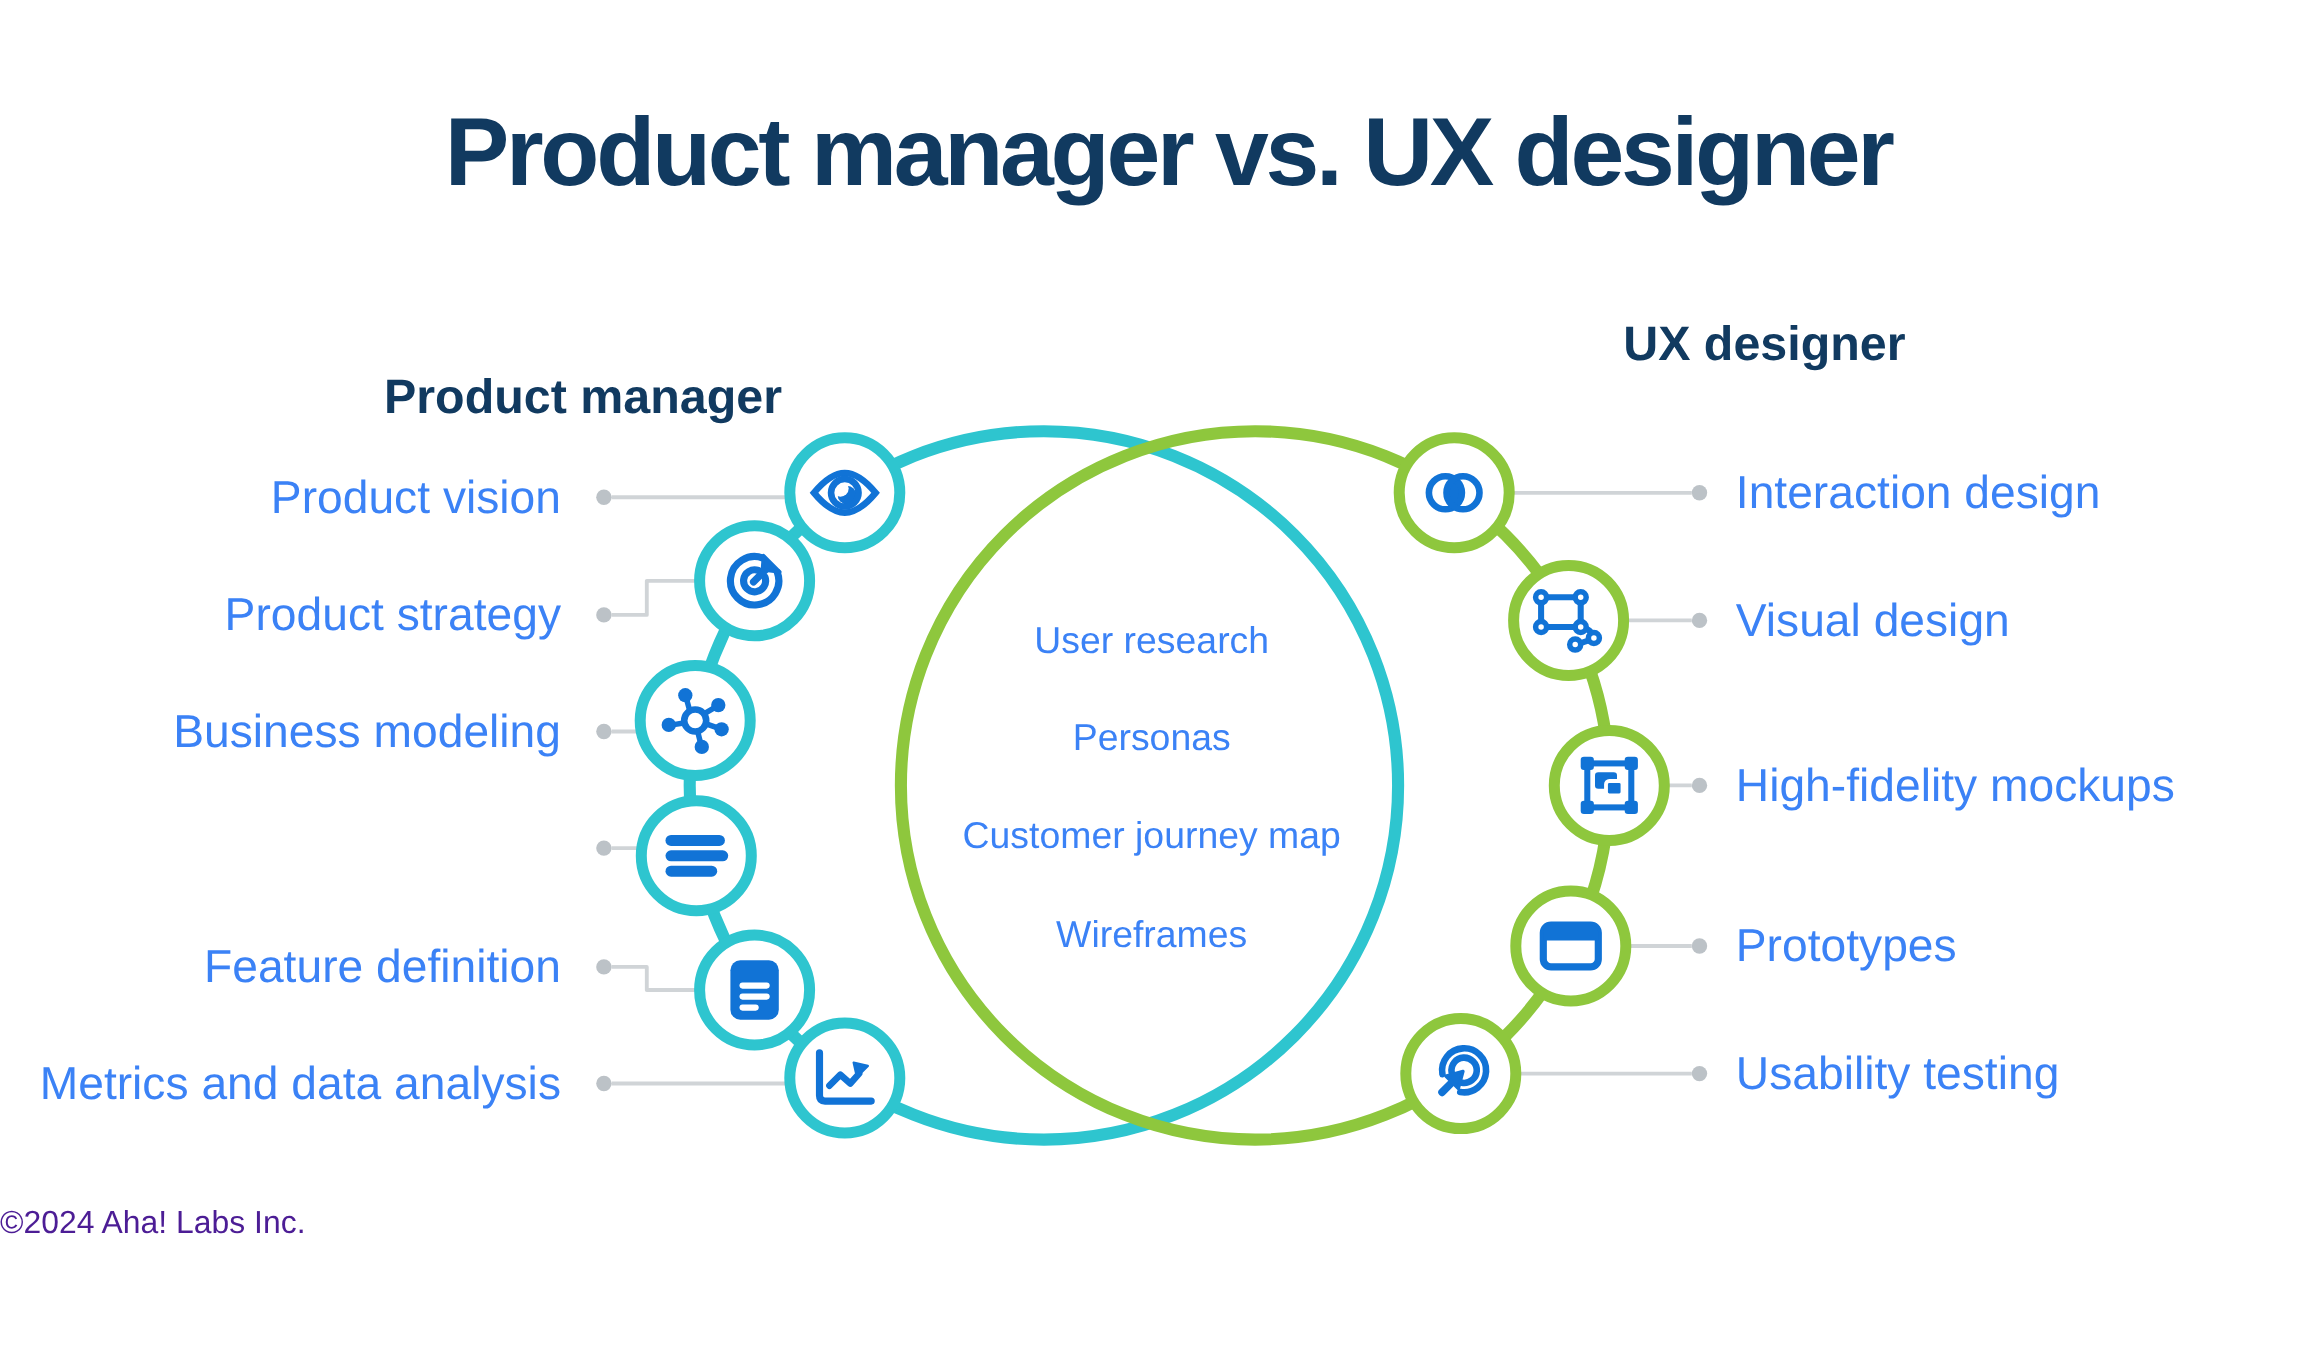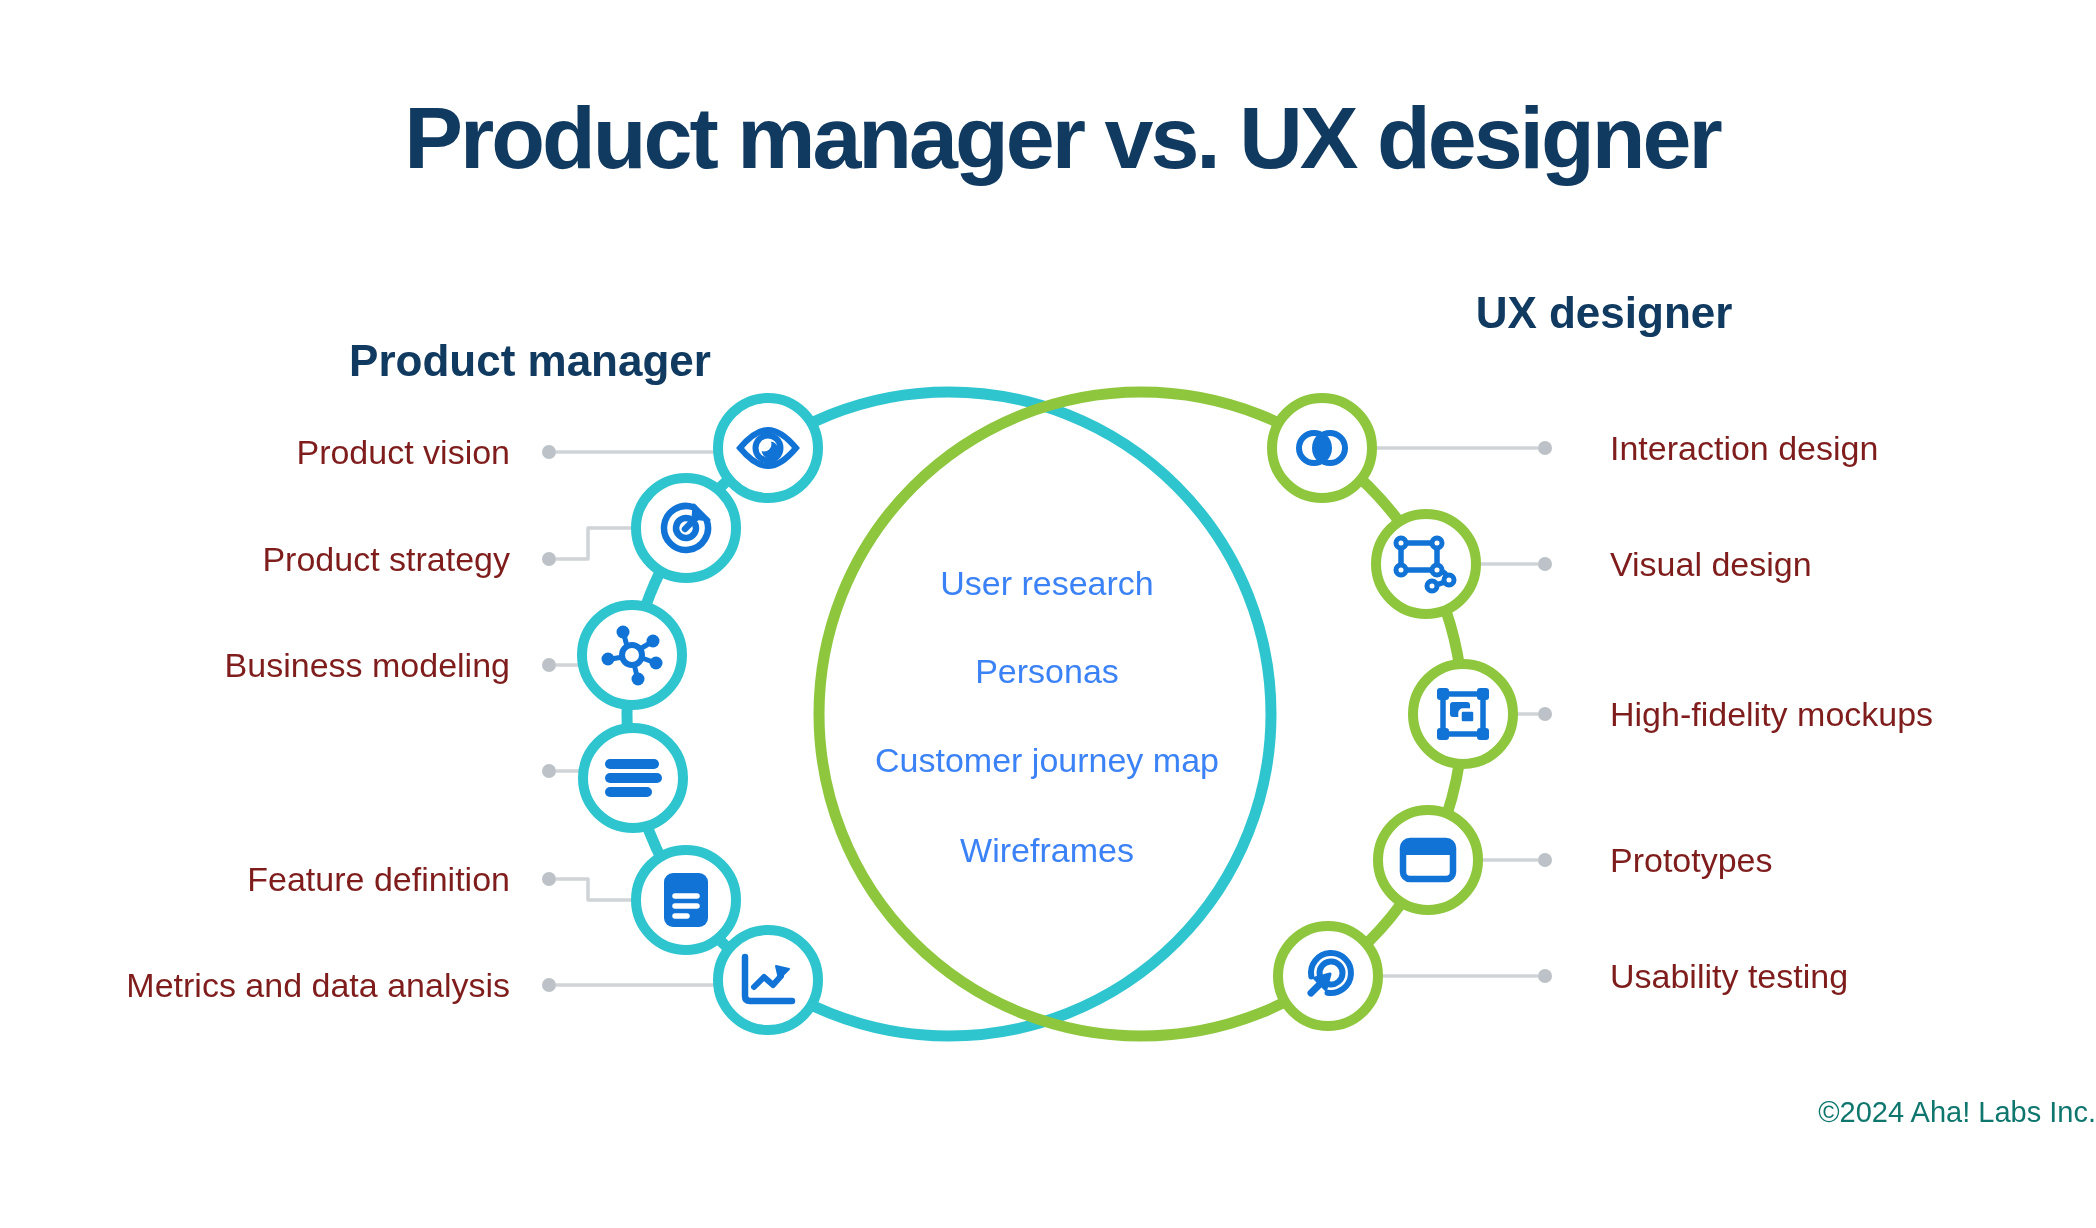--- a/index.html
+++ b/index.html
@@ -19,34 +19,34 @@
   .col-heading{
     position:absolute;width:800px;
     text-align:center;
     font-size:44px;font-weight:800;
     color:#113a60;line-height:60px;
   }
   .heading-pm{left:130px;top:283px;margin-top:48px;}
   .heading-ux{left:1204px;top:283px;}
   .lbl{
     position:absolute;
-    font-size:34px;color:#7f1d1d;line-height:40px;
+    font-size:42px;color:#3b82f6;line-height:40px;
     white-space:nowrap;
   }
   .lbl-left{right:1586px;text-align:right;}
-  .lbl-right{left:1578px;text-align:right;margin-left:32px;}
+  .lbl-right{left:1578px;text-align:right;}
   .shared-item{
     position:absolute;left:747px;width:600px;
     text-align:center;
     font-size:34px;color:#3b82f6;line-height:40px;
   }
   .footer{
     position:absolute;left:0;right:0;top:1092px;
-    text-align:right;
-    font-size:29px;color:#0f766e;line-height:40px;
+    text-align:left;
+    font-size:29px;color:#4c1d95;line-height:40px;
   }
   svg{position:absolute;left:0;top:0;}
 </style>
 </head>
 <body>
 
 <div id="stage">
 
   <div class="title">Product manager vs. UX designer</div>
 

